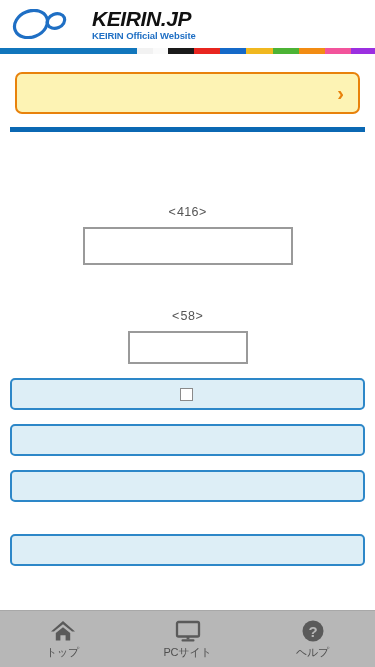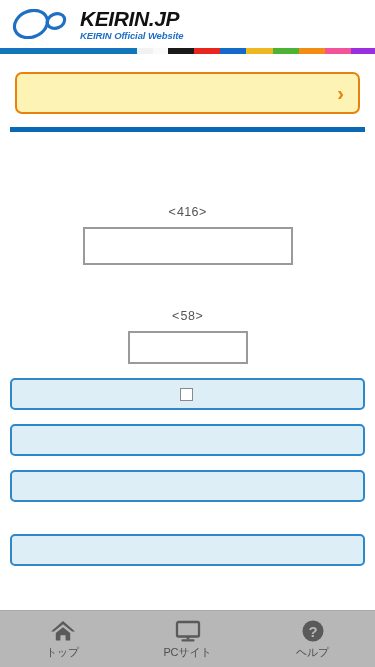--- a/index.html
+++ b/index.html
@@ -21,36 +21,35 @@
   .header {
     height: 48px;
     background: #ffffff;
     display: flex;
     align-items: center;
     padding-left: 12px;
   }
   .logo-wrap {
     display: flex;
     align-items: center;
-    gap: 10px;
+    gap: 22px;
   }
   .logo-mark { width: 58px; height: 30px; display: block; }
   .logo-text { display: flex; flex-direction: column; justify-content: center; }
   .logo-title {
     font-size: 21px;
     font-weight: bold;
     font-style: italic;
     letter-spacing: -0.4px;
     color: #111111;
     line-height: 1;
   }
   .logo-sub {
     font-size: 9.5px;
     font-weight: bold;
-    font-style: italic;
     color: #1f6fc4;
     line-height: 1;
     margin-top: 2px;
     letter-spacing: -0.1px;
   }
 
   
   .stripe {
     display: flex;
     height: 6px;

